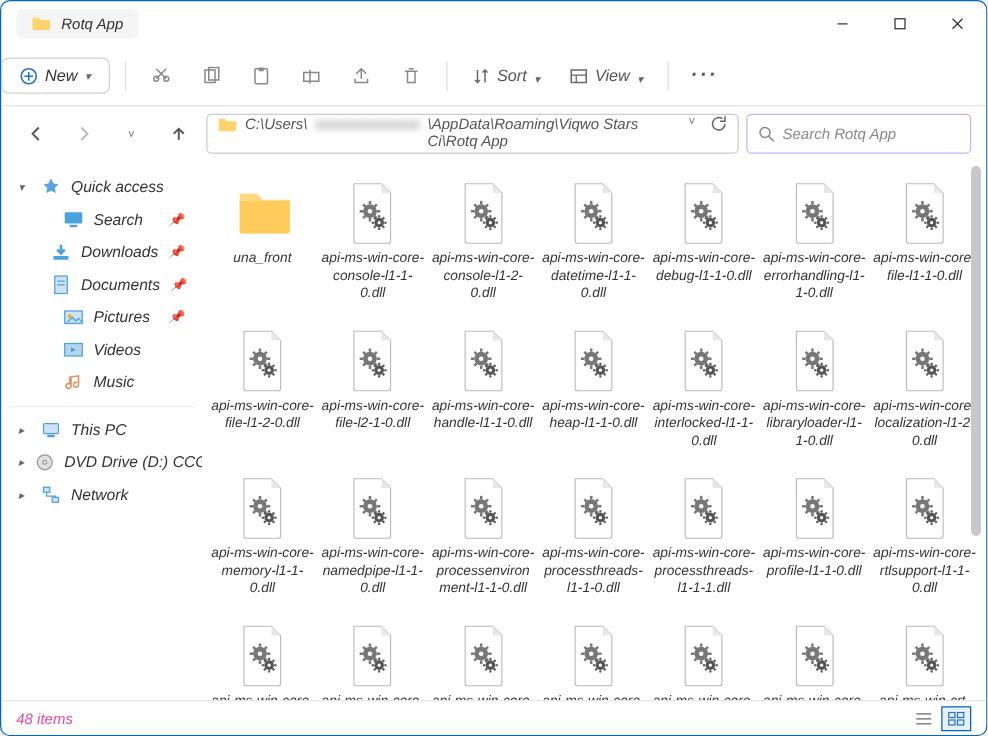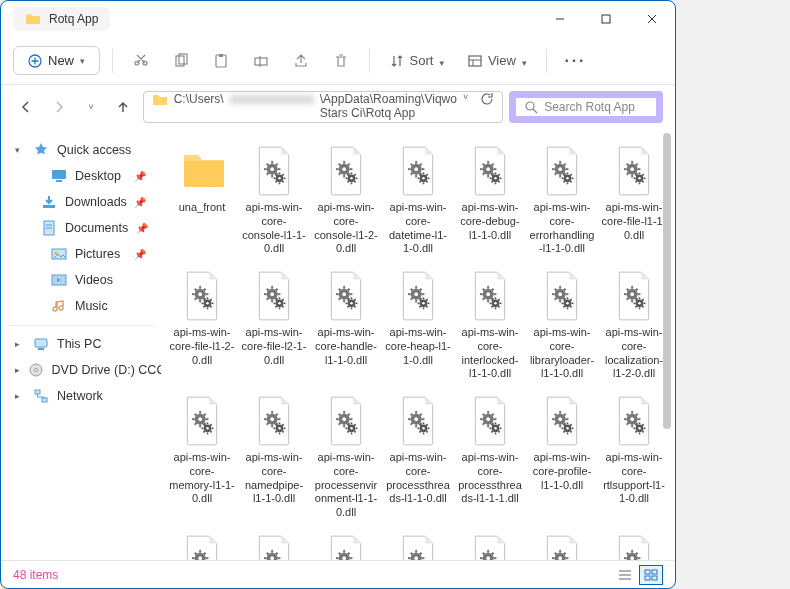--- a/index.html
+++ b/index.html
@@ -1,32 +1,32 @@
 <!DOCTYPE html>
 <html><head>
 <meta charset="utf-8">
 <style>
 * { margin: 0; padding: 0; box-sizing: border-box; font-family: "Segoe UI", Arial, sans-serif; }
 body { background: #f0f0f0; width: 790px; height: 589px; overflow: hidden; }
-.window { width: 676px; height: 589px; background: #fff; border: 1px solid #0067c0; border-radius: 8px; display: flex; flex-direction: column; overflow: hidden; }
+.window { width: 790px; height: 589px; background: #fff; border: 1px solid #0067c0; border-radius: 8px; display: flex; flex-direction: column; overflow: hidden; font-style: italic; }
 .titlebar { height: 36px; display: flex; align-items: center; padding: 0 0 0 12px; }
 .tab { display: flex; align-items: center; gap: 8px; padding: 4px 12px; border-radius: 6px; background: #f5f5f5; font-size: 12px; color: #333; }
 .tab .icon { width: 16px; height: 16px; }
 .win-controls { margin-left: auto; display: flex; }
 .win-btn { width: 46px; height: 32px; display: flex; align-items: center; justify-content: center; color: #555; font-size: 14px; }
-.toolbar { height: 48px; display: flex; align-items: center; padding: 0 12px; gap: 8px; border-bottom: 1px solid #e5e5e5; }
+.toolbar { height: 48px; display: flex; align-items: center; padding: 0 0; gap: 8px; border-bottom: 1px solid #e5e5e5; }
 .new-btn { display: flex; align-items: center; gap: 6px; padding: 6px 14px; border: 1px solid #d0d0d0; border-radius: 6px; font-size: 13px; color: #333; }
 .tool-icon { width: 32px; height: 32px; display: flex; align-items: center; justify-content: center; color: #888; border-radius: 4px; }
 .tool-sep { width: 1px; height: 24px; background: #e0e0e0; margin: 0 4px; }
 .tool-label { display: flex; align-items: flex-end; gap: 6px; padding: 0 8px; font-size: 13px; color: #555; }
 .navbar { height: 44px; display: flex; align-items: center; padding: 0 12px; gap: 6px; }
 .nav-btn { width: 32px; height: 32px; display: flex; align-items: center; justify-content: center; color: #888; }
 .addr { flex: 1; display: flex; align-items: flex-start; border: 1px solid #ccc; border-radius: 4px; height: 32px; padding: 0 8px; gap: 6px; font-size: 12px; color: #555; }
 .addr .blur { filter: blur(3px); color: #777; }
-.search { width: 180px; height: 32px; border: 7px solid #c4b5fd; border-radius: 4px; display: flex; align-items: center; padding: 0 8px; gap: 6px; font-size: 12px; color: #888; }
+.search { width: 180px; height: 32px; border: 1px solid #c4b5fd; border-radius: 4px; display: flex; align-items: center; padding: 0 8px; gap: 6px; font-size: 12px; color: #888; }
 .body { flex: 1; display: flex; overflow: hidden; }
 .sidebar { width: 160px; padding: 8px 4px; font-size: 12.5px; overflow-y: auto; }
 .side-item { display: flex; align-items: center; gap: 8px; padding: 5px 10px; color: #333; border-radius: 4px; white-space: nowrap; }
 .side-item .chev { width: 10px; font-size: 9px; color: #666; }
 .side-item .ic { width: 16px; height: 16px; flex-shrink: 0; }
 .side-item .pin { margin-left: auto; color: #999; font-size: 10px; }
 .content { flex: 1; position: relative; overflow-y: auto; padding: 12px 6px; }
 .grid { display: grid; grid-template-columns: repeat(7, 1fr); gap: 6px 2px; }
 .item { display: flex; flex-direction: column; align-items: center; text-align: center; padding: 4px 2px; font-size: 11px; color: #333; line-height: 1.25; word-break: break-word; min-height: 112px; }
 .item .ficon { width: 44px; height: 52px; margin-bottom: 4px; position: relative; }
@@ -202,21 +202,21 @@
           <span>Quick access</span>
         </div>
         <div class="side-item">
           <span class="chev" style="margin-left:18px;"></span>
           <span class="ic">
             <svg width="16" height="16">
               <rect x="1" y="2" width="14" height="9" rx="1" fill="#4aa3df"></rect>
               <rect x="5" y="12" width="6" height="2" fill="#4aa3df"></rect>
             </svg>
           </span>
-          <span>Desktop</span>
+          <span>Search</span>
           <span class="pin">📌</span>
         </div>
         <div class="side-item">
           <span class="chev" style="margin-left:18px;"></span>
           <span class="ic">
             <svg width="16" height="16">
               <path fill="#4aa3df" d="M8 2v7M5 6l3 3 3-3" stroke="#4aa3df" stroke-width="2"></path>
               <rect x="2" y="11" width="12" height="3" fill="#4aa3df"></rect>
             </svg>
           </span>

